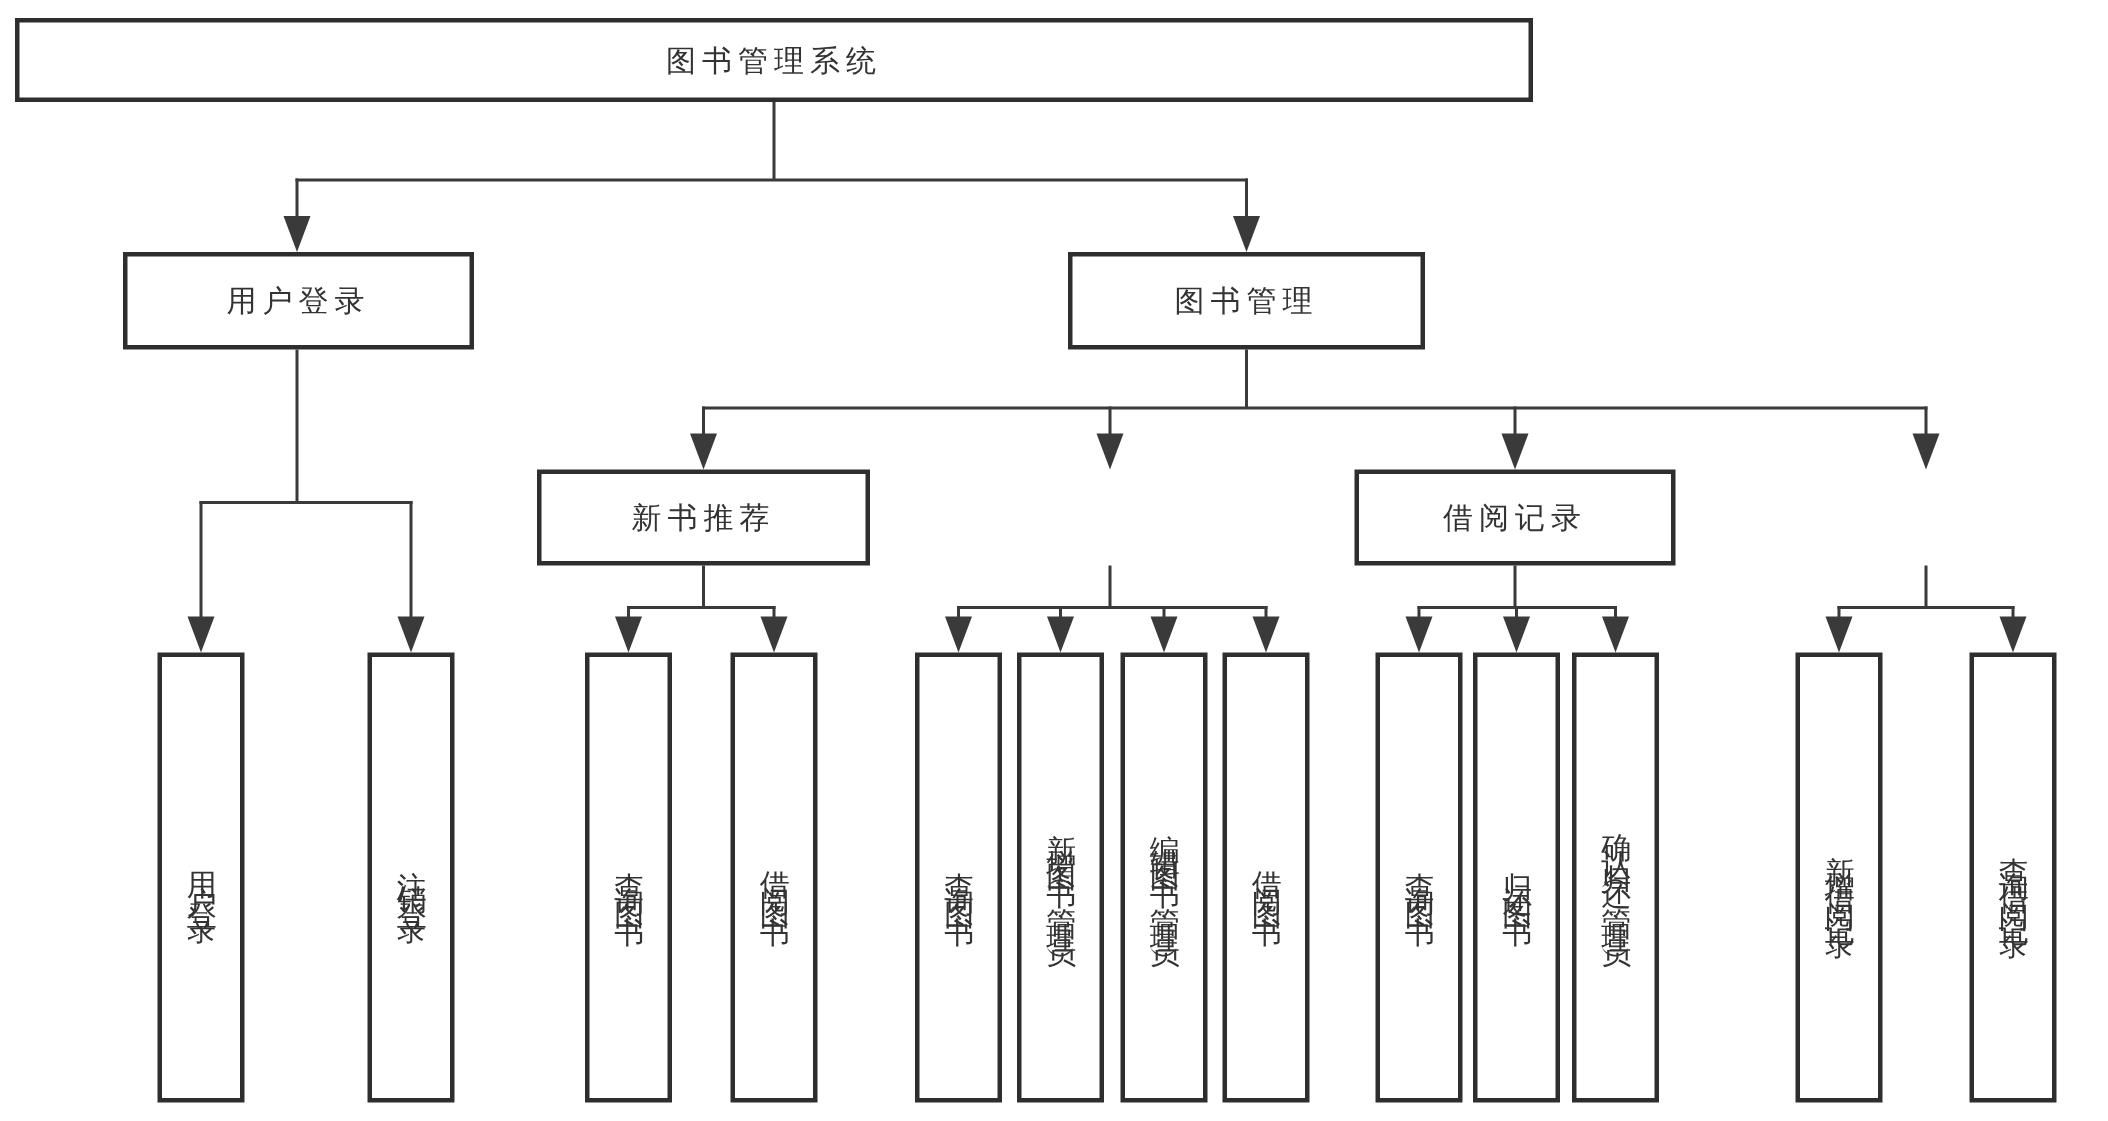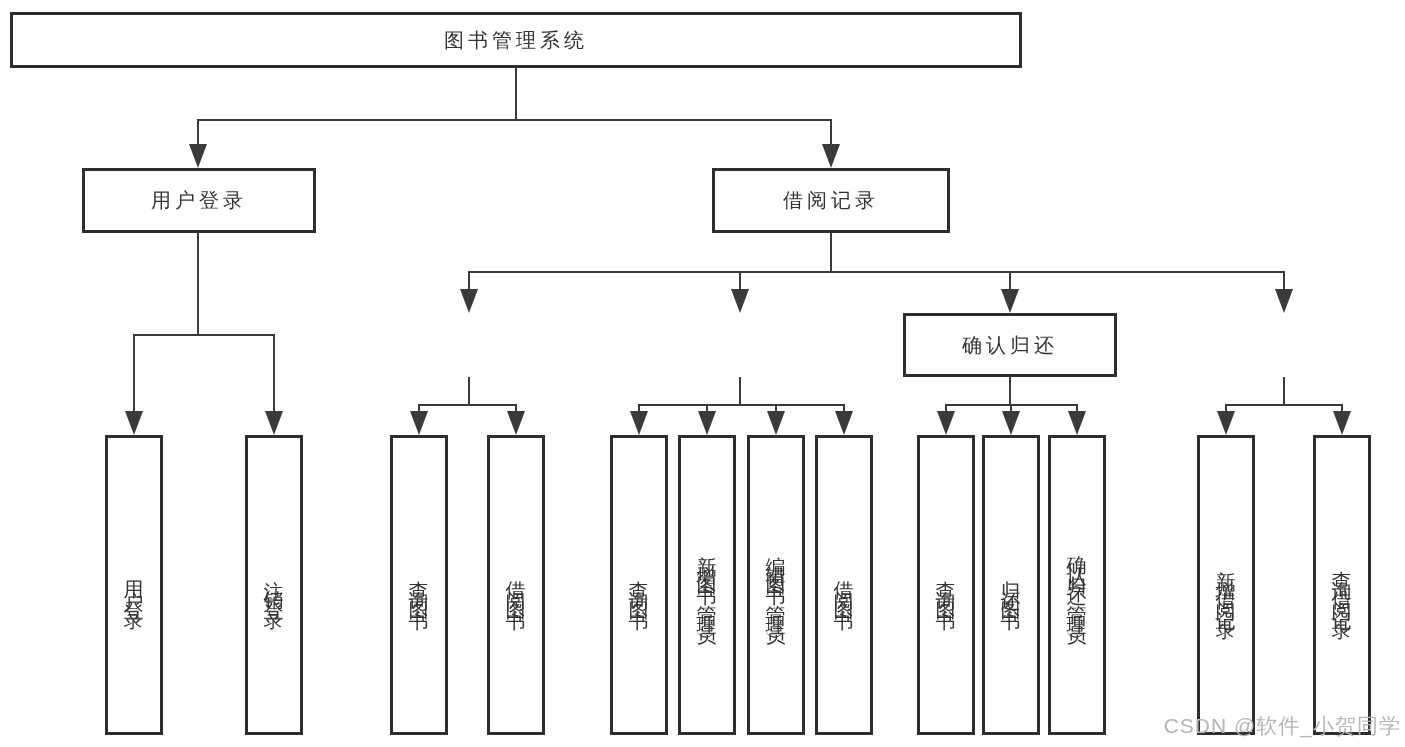--- a/index.html
+++ b/index.html
@@ -61,23 +61,24 @@
   }
 </style>
 </head>
 <body>
 
 <div class="canvas">
 
   <div class="box" style="left:10px; top:12px; width:1012px; height:56px;">图书管理系统</div>
 
   <div class="box" style="left:82px; top:168px; width:234px; height:65px;">用户登录</div>
-  <div class="box" style="left:712px; top:168px; width:238px; height:65px;">借阅记录</div>
+  <div class="box" style="left:712px; top:168px; width:238px; height:65px;">图书管理</div>
 
-  <div class="box" style="left:903px; top:313px; width:214px; height:64px;">确认归还</div>
+  <div class="box" style="left:358px; top:313px; width:222px; height:64px;">新书推荐</div>
+  <div class="box" style="left:903px; top:313px; width:214px; height:64px;">借阅记录</div>
 
   <div class="box vbox" style="left:105px; top:435px; width:58px; height:300px;">用户登录</div>
   <div class="box vbox" style="left:245px; top:435px; width:58px; height:300px;">注销登录</div>
 
   <div class="box vbox" style="left:390px; top:435px; width:58px; height:300px;">查询图书</div>
   <div class="box vbox" style="left:487px; top:435px; width:58px; height:300px;">借阅图书</div>
 
   <div class="box vbox" style="left:610px; top:435px; width:58px; height:300px;">查询图书</div>
   <div class="box vbox" style="left:678px; top:435px; width:58px; height:300px;">新增图书（管理员）</div>
   <div class="box vbox" style="left:747px; top:435px; width:58px; height:300px;">编辑图书（管理员）</div>
@@ -142,15 +143,14 @@
   <div class="vline" style="left:1076px; top:404px; height:11px;"></div>
   <div class="arrow" style="left:1068px; top:411px;"></div>
 
   <div class="vline" style="left:1283px; top:377px; height:28px;"></div>
   <div class="hline" style="left:1225px; top:404px; width:118px;"></div>
   <div class="vline" style="left:1225px; top:404px; height:11px;"></div>
   <div class="arrow" style="left:1217px; top:411px;"></div>
   <div class="vline" style="left:1341px; top:404px; height:11px;"></div>
   <div class="arrow" style="left:1333px; top:411px;"></div>
 
-  <div class="watermark">CSDN @软件_小贺同学</div>
 
 </div>
 
 </body></html>

